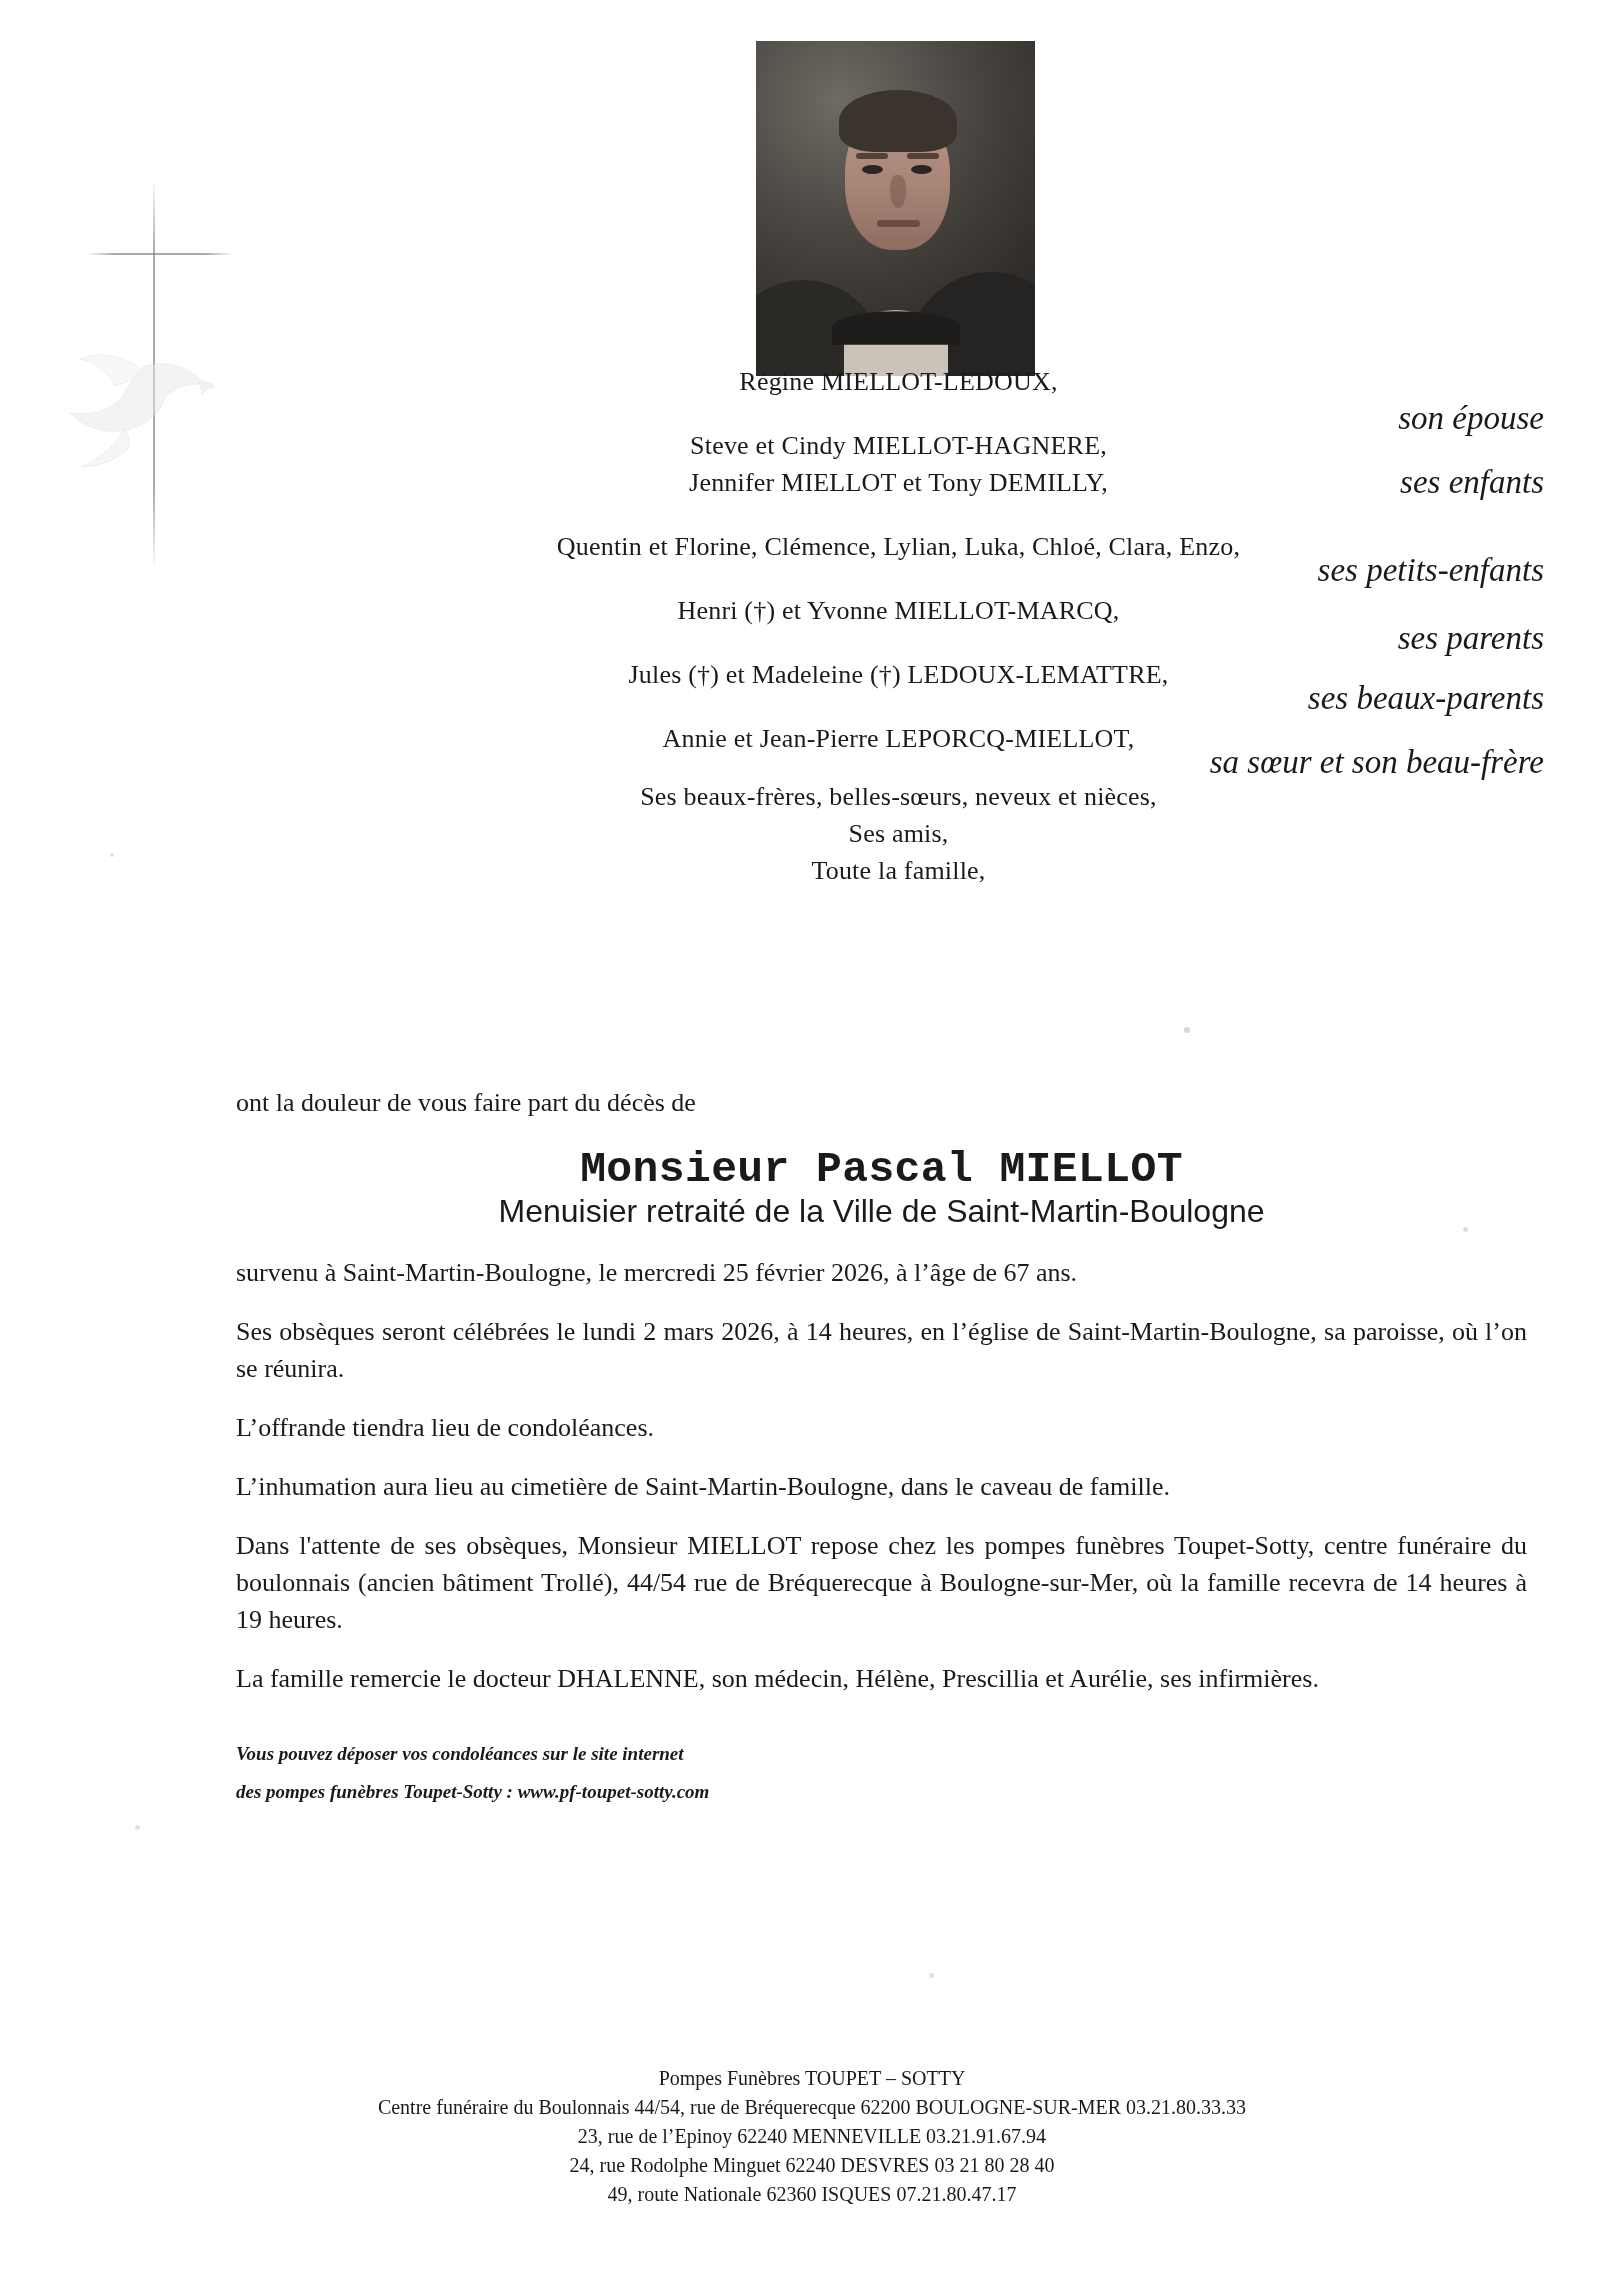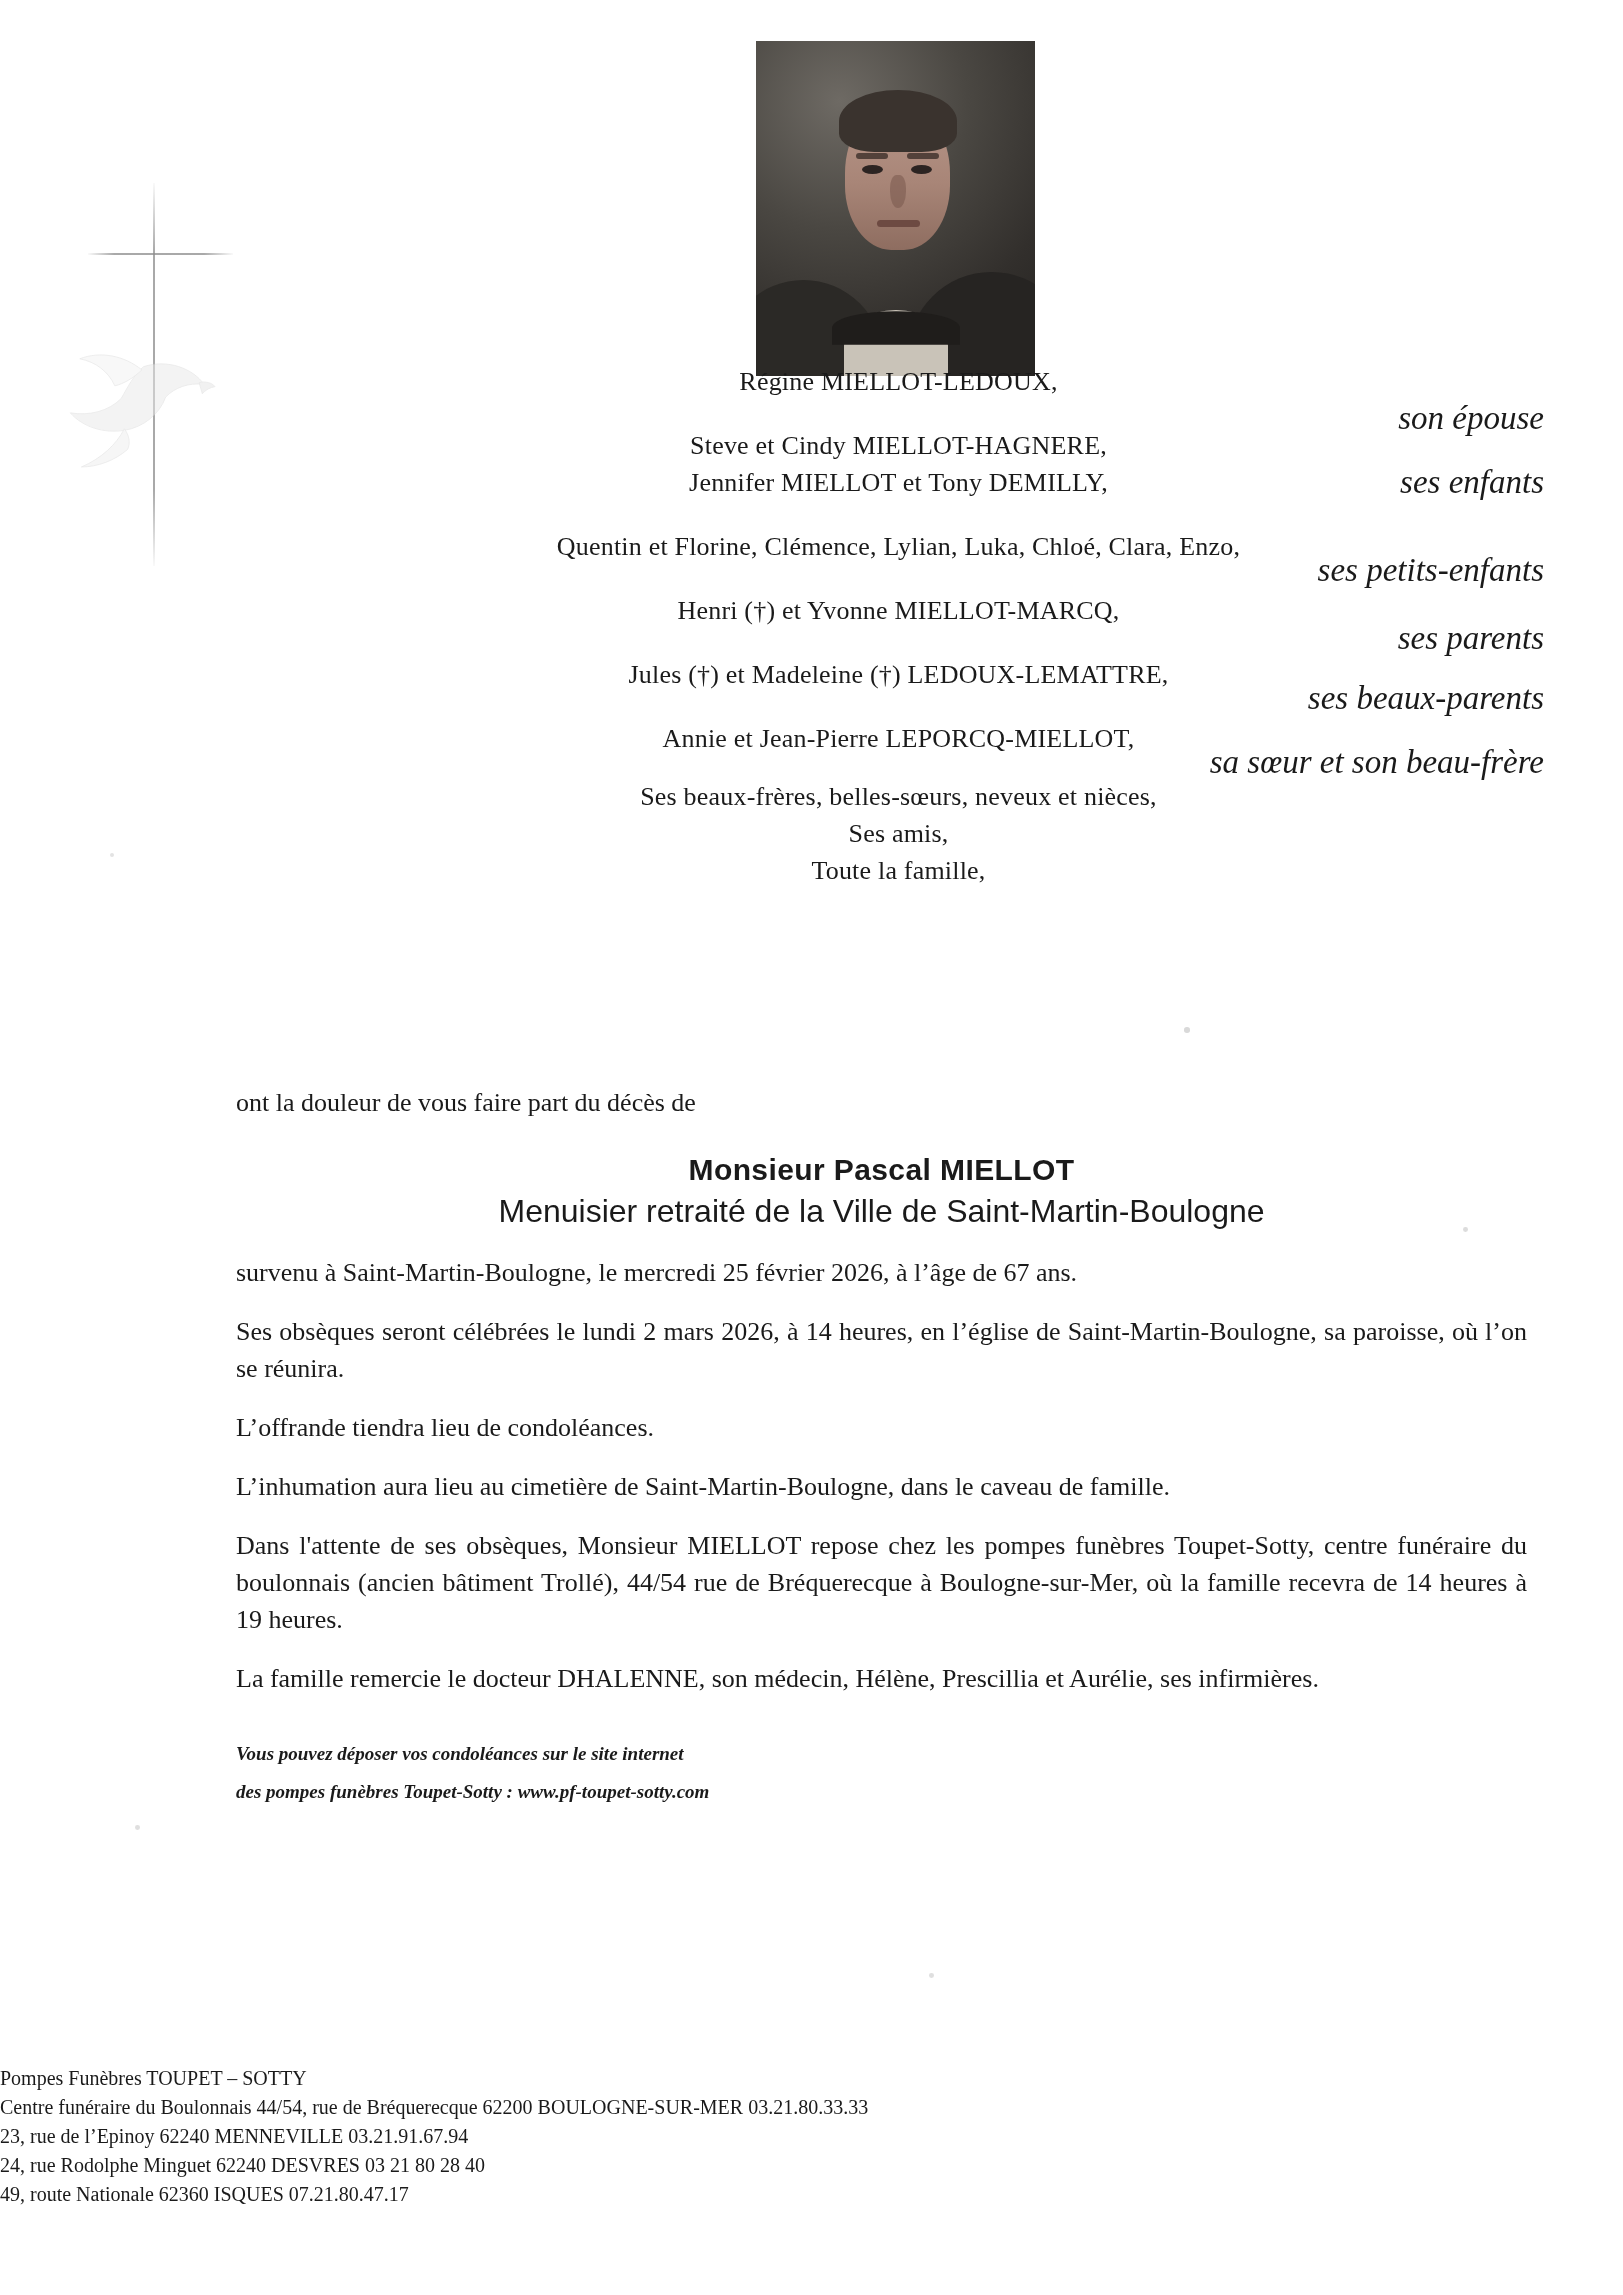--- a/index.html
+++ b/index.html
@@ -192,23 +192,23 @@
   .announce {
     position: absolute;
     left: 236px;
     top: 1084px;
     width: 1291px;
     font-size: 26px;
     line-height: 37px;
   }
   .deceased-name {
     text-align: center;
-    font-family: Liberation Sans, sans-serif;
+    font-family: Liberation Mono, monospace;
     font-weight: bold;
-    font-size: 30px;
+    font-size: 43px;
     letter-spacing: 0.4px;
     margin-top: 30px;
   }
   .deceased-role {
     text-align: center;
     font-family: "Liberation Sans", sans-serif;
     font-size: 32px;
     margin-top: 4.8px;
     margin-bottom: 24px;
   }
@@ -227,21 +227,21 @@
     line-height: 38px;
     font-family: "Liberation Serif", serif;
   }
 
   
   .footer {
     position: absolute;
     left: 0;
     right: 0;
     top: 2064px;
-    text-align: left;
+    text-align: center;
     font-size: 20px;
     line-height: 29px;
     color: #1a1a1a;
   }
 
   
   .speck {
     position: absolute;
     background: #b9b9b9;
     border-radius: 50%;

